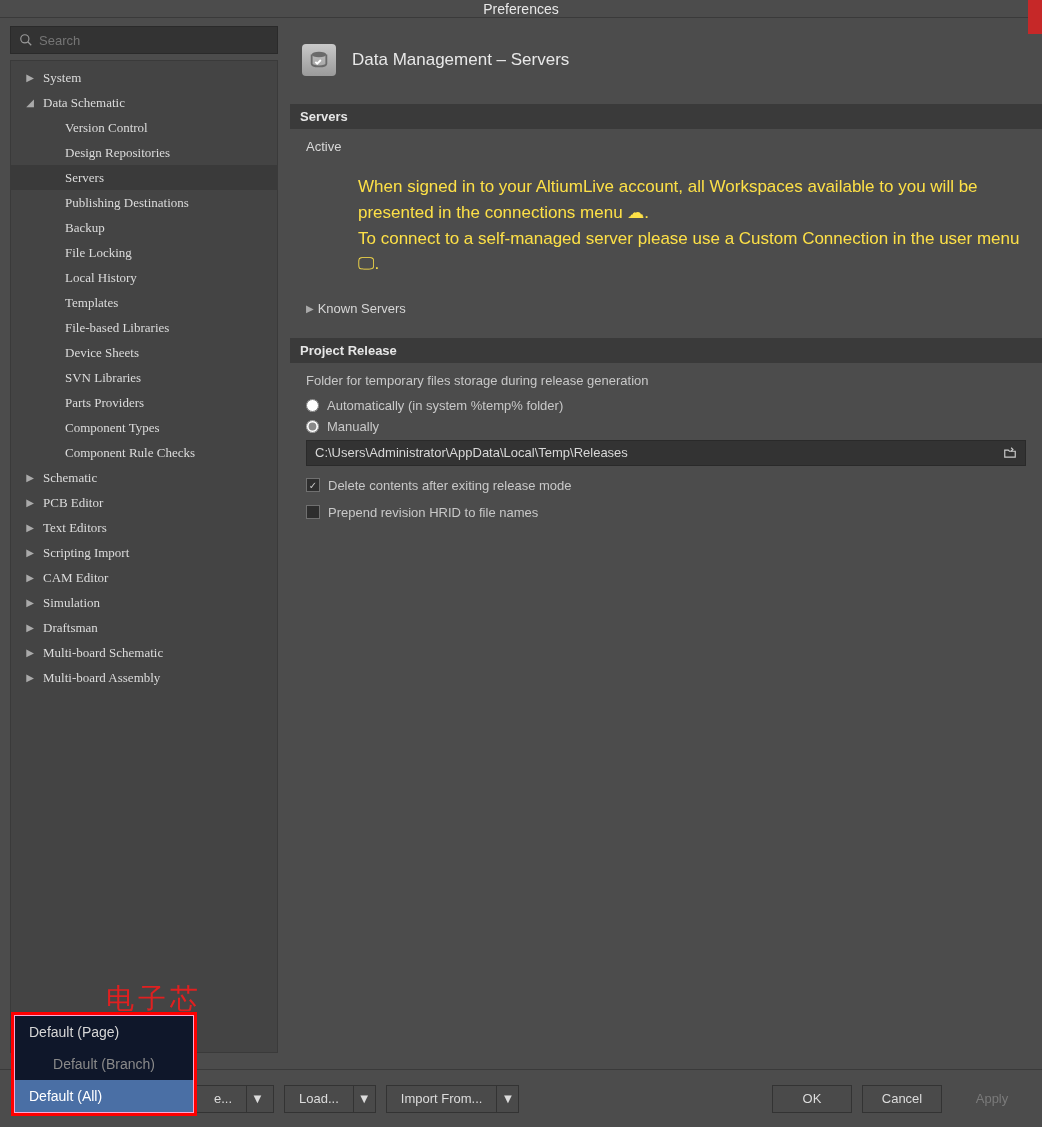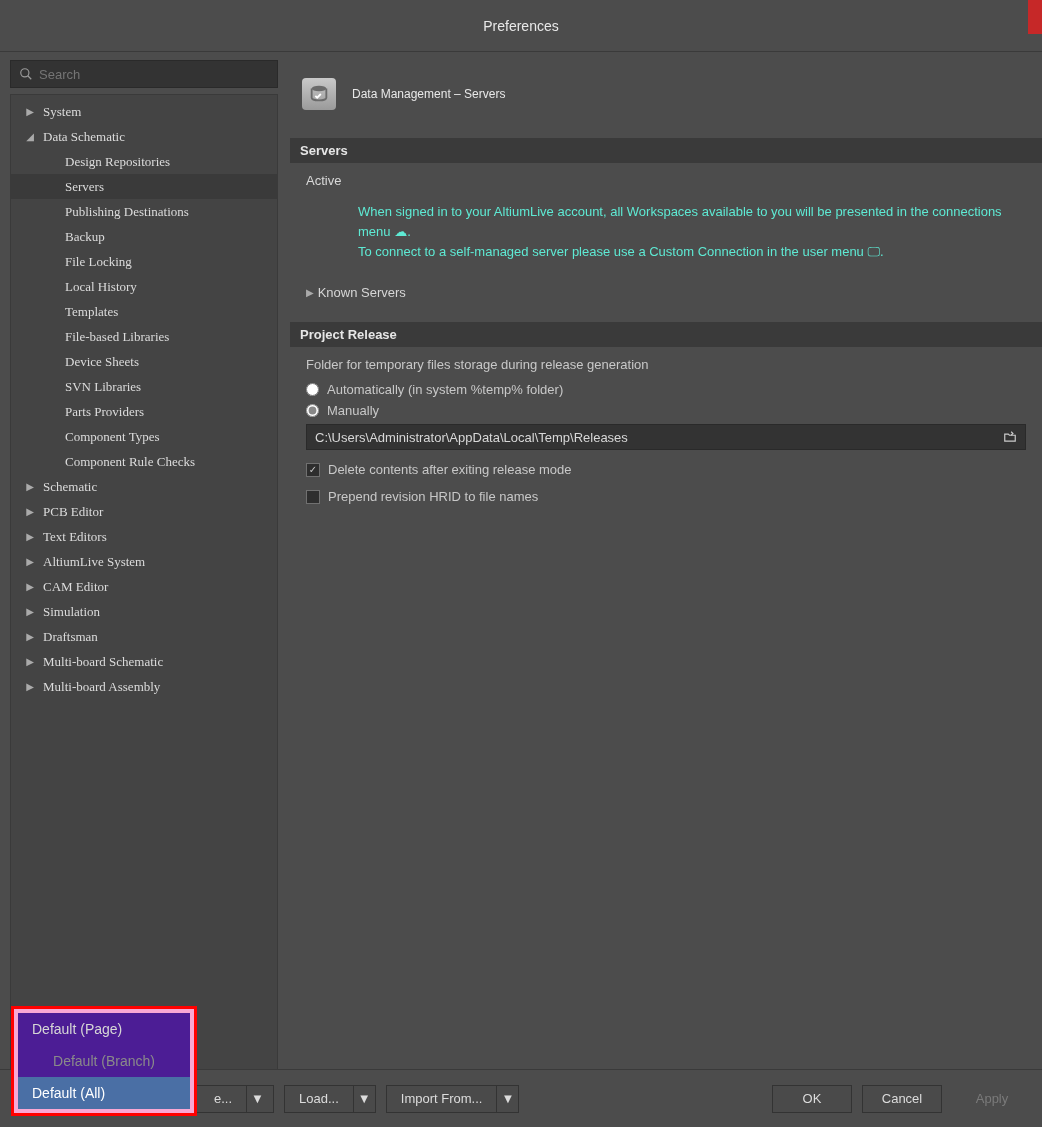--- a/index.html
+++ b/index.html
@@ -7,21 +7,21 @@
   font-family: "Segoe UI", Arial, sans-serif;
   font-size: 13px;
   background: #4c4c4c;
   color: #cccccc;
   width: 1042px;
   height: 1127px;
   overflow: hidden;
   position: relative;
 }
 .titlebar {
-  height: 52px;
+  height: 18px;
   background: #4c4c4c;
   display: flex;
   align-items: center;
   justify-content: center;
   position: relative;
   border-bottom: 1px solid #3a3a3a;
 }
 .titlebar .title { color: #e8e8e8; font-size: 14px; }
 .titlebar .close-square { position: absolute; right: 0; top: 0; width: 14px; height: 34px; background: #c62828; }
 .content {
@@ -103,32 +103,32 @@
 }
 .page-header .icon-box {
   width: 34px;
   height: 32px;
   background: linear-gradient(#c9c9c9,#9a9a9a);
   border-radius: 4px;
   display:flex;align-items:center;justify-content:center;
   margin-right: 16px;
 }
 .page-header .icon-box svg { display:block; }
-.page-header h1 { font-size: 12px; font-weight: 400; color: #e8e8e8; }
+.page-header h1 { font-size: 17px; font-weight: 400; color: #e8e8e8; }
 .section-header {
   background: #3a3a3a;
   padding: 5px 10px;
   font-weight: 600;
   color: #e6e6e6;
   font-size: 13px;
   margin-bottom: 10px;
 }
 .section-body { padding: 0 16px 22px 16px; }
-.subhead { color: #d8d8d8; margin-bottom: 14px; }
-.desc { color: #5eead4; line-height: 1.5; padding-left: 52px; font-size: 13px; }
+.subhead { color: #d8d8d8; margin-bottom: 20px; }
+.desc { color: #fde047; line-height: 1.5; padding-left: 52px; font-size: 17px; }
 .desc .cloud { display:inline-block; vertical-align: middle; }
 .known {
   margin-top: 24px;
   display:flex;
   align-items:center;
   color:#d6d6d6;
   cursor:pointer;
 }
 .known .tri { font-size:10px; margin-right:4px; color:#aaa;}
 .field-label { color:#c8c8c8; margin-bottom: 10px; }
@@ -202,22 +202,22 @@
 .btn.split .main-part{ padding:0 14px; height:100%; display:flex;align-items:center;}
 .btn.split .drop{ width:22px; border-left:1px solid #333; height:100%; display:flex;align-items:center;justify-content:center;}
 .btn.disabled { color:#7a7a7a; }
 .footer .spacer{ flex:1; }
 .footer .btn { margin-right:10px; min-width:80px; justify-content:center; }
 .default-menu {
   position:absolute;
   left:14px;
   bottom:14px;
   width:180px;
-  background:#4c1d95;
-  border:4px solid #f9a8d4;
+  background:#0f172a;
+  border:1px solid #f9a8d4;
   outline: 3px solid #ff0000;
   z-index: 20;
 }
 .default-menu .mi {
   padding: 8px 14px;
   color:#d6d6d6;
   cursor:pointer;
   font-size:14px;
 }
 .default-menu .mi.dis { color:#8a8a8a;text-align:center; }
@@ -243,20 +243,23 @@
     <div class="tree" id="tree">
       <div class="tree-item">
           <span class="arrow">▶</span>
           <span class="label">System</span>
         </div>
         <div class="tree-item">
           <span class="arrow">◢</span>
           <span class="label">Data Schematic</span>
         </div>
         <div class="tree-item child">
+          <span class="label">Version Control</span>
+        </div>
+        <div class="tree-item child">
           <span class="label">Design Repositories</span>
         </div>
         <div class="tree-item child selected">
           <span class="label">Servers</span>
         </div>
         <div class="tree-item child">
           <span class="label">Publishing Destinations</span>
         </div>
         <div class="tree-item child">
           <span class="label">Backup</span>
@@ -295,21 +298,21 @@
         <div class="tree-item">
           <span class="arrow">▶</span>
           <span class="label">PCB Editor</span>
         </div>
         <div class="tree-item">
           <span class="arrow">▶</span>
           <span class="label">Text Editors</span>
         </div>
         <div class="tree-item">
           <span class="arrow">▶</span>
-          <span class="label">AltiumLive System</span>
+          <span class="label">Scripting Import</span>
         </div>
         <div class="tree-item">
           <span class="arrow">▶</span>
           <span class="label">CAM Editor</span>
         </div>
         <div class="tree-item">
           <span class="arrow">▶</span>
           <span class="label">Simulation</span>
         </div>
         <div class="tree-item">

